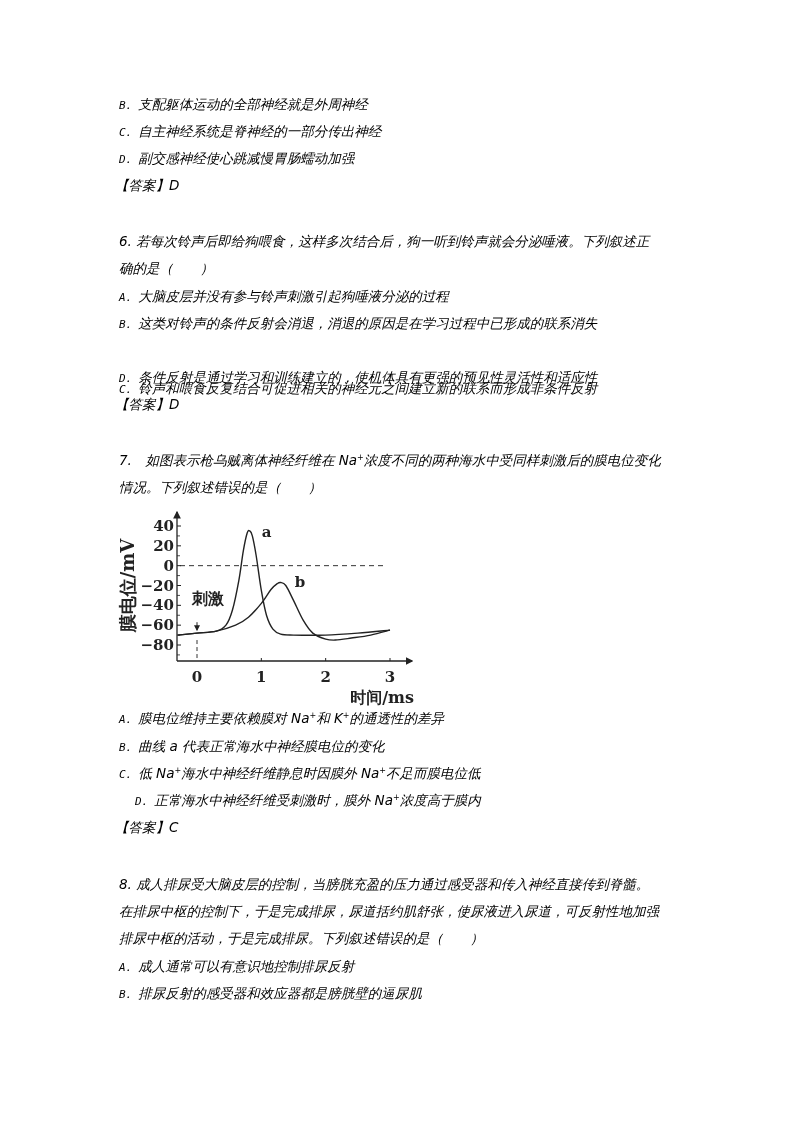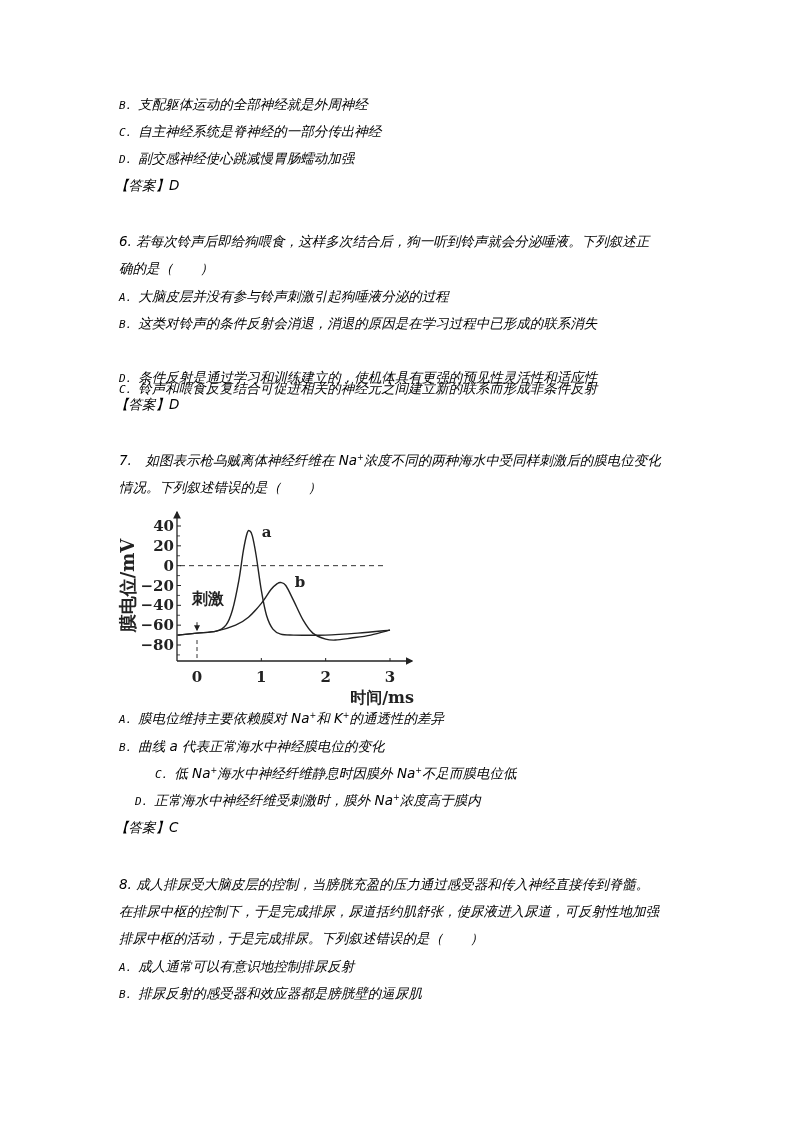--- a/index.html
+++ b/index.html
@@ -85,21 +85,21 @@
         <text x="149.75333333333333" y="26.958333333333332" font-size="15" class="ax-text">a</text>
         <text x="182.63333333333333" y="76.525" font-size="15" class="ax-text">b</text>
         <text x="0" y="0" font-size="18" class="ax-text" transform="translate(22,75.5) rotate(-90)" text-anchor="middle">膜电位/mV</text>
         <text x="302" y="193" text-anchor="end" font-size="16" class="ax-text">时间/ms</text>
       </g>
   </svg>
 </div>
 
 <div class="line" style="top:708px;"><span class="opt-label">A.</span><span><span>膜电位维持主要依赖膜对 Na</span><sup>+</sup><span>和 K</span><sup>+</sup><span>的通透性的差异</span></span></div>
 <div class="line" style="top:736px;"><span class="opt-label">B.</span><span>曲线 a 代表正常海水中神经膜电位的变化</span></div>
-<div class="line" style="top:763px;margin-left:36px;"><span class="opt-label">C.</span><span><span>低 Na</span><sup>+</sup><span>海水中神经纤维静息时因膜外 Na</span><sup>+</sup><span>不足而膜电位低</span></span></div>
+<div class="line" style="top:763px;"><span class="opt-label">C.</span><span><span>低 Na</span><sup>+</sup><span>海水中神经纤维静息时因膜外 Na</span><sup>+</sup><span>不足而膜电位低</span></span></div>
 <div class="line" style="top:790px;margin-left:16px;"><span class="opt-label">D.</span><span><span>正常海水中神经纤维受刺激时，膜外 Na</span><sup>+</sup><span>浓度高于膜内</span></span></div>
 <div class="line ans" style="top:817px;">【答案】C</div>
 
 <div class="line" style="top:874px;">8. 成人排尿受大脑皮层的控制，当膀胱充盈的压力通过感受器和传入神经直接传到脊髓。</div>
 <div class="line" style="top:901px;">在排尿中枢的控制下，于是完成排尿，尿道括约肌舒张，使尿液进入尿道，可反射性地加强</div>
 <div class="line" style="top:928px;">排尿中枢的活动，于是完成排尿。下列叙述错误的是（　　）</div>
 <div class="line" style="top:956px;"><span class="opt-label">A.</span><span>成人通常可以有意识地控制排尿反射</span></div>
 <div class="line" style="top:983px;"><span class="opt-label">B.</span><span>排尿反射的感受器和效应器都是膀胱壁的逼尿肌</span></div>
 
 </body></html>

